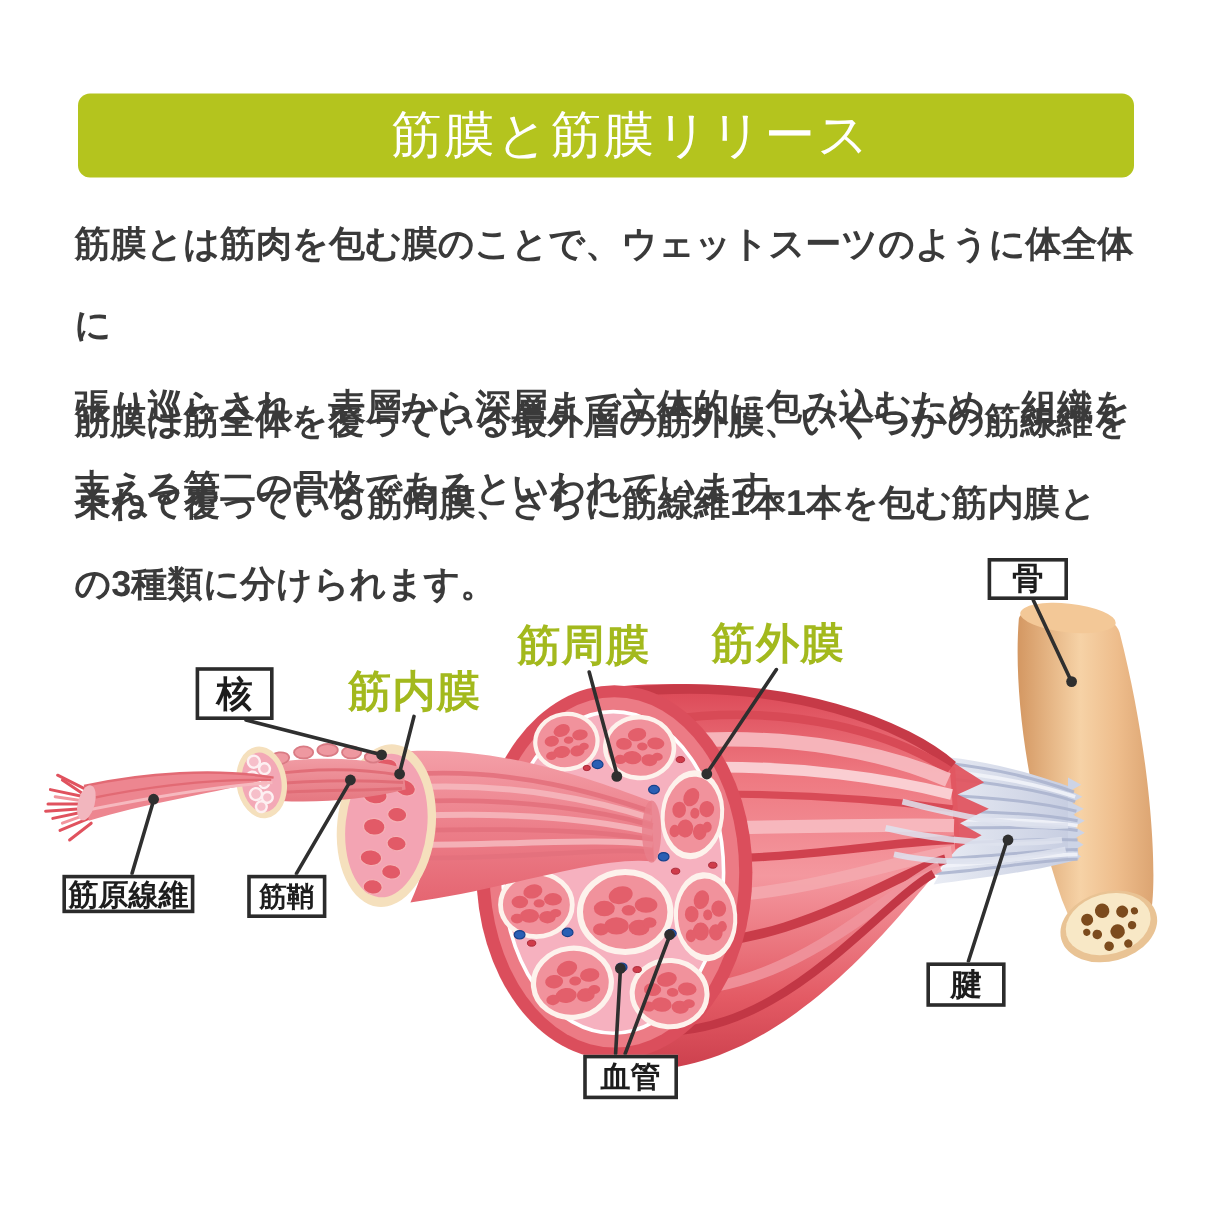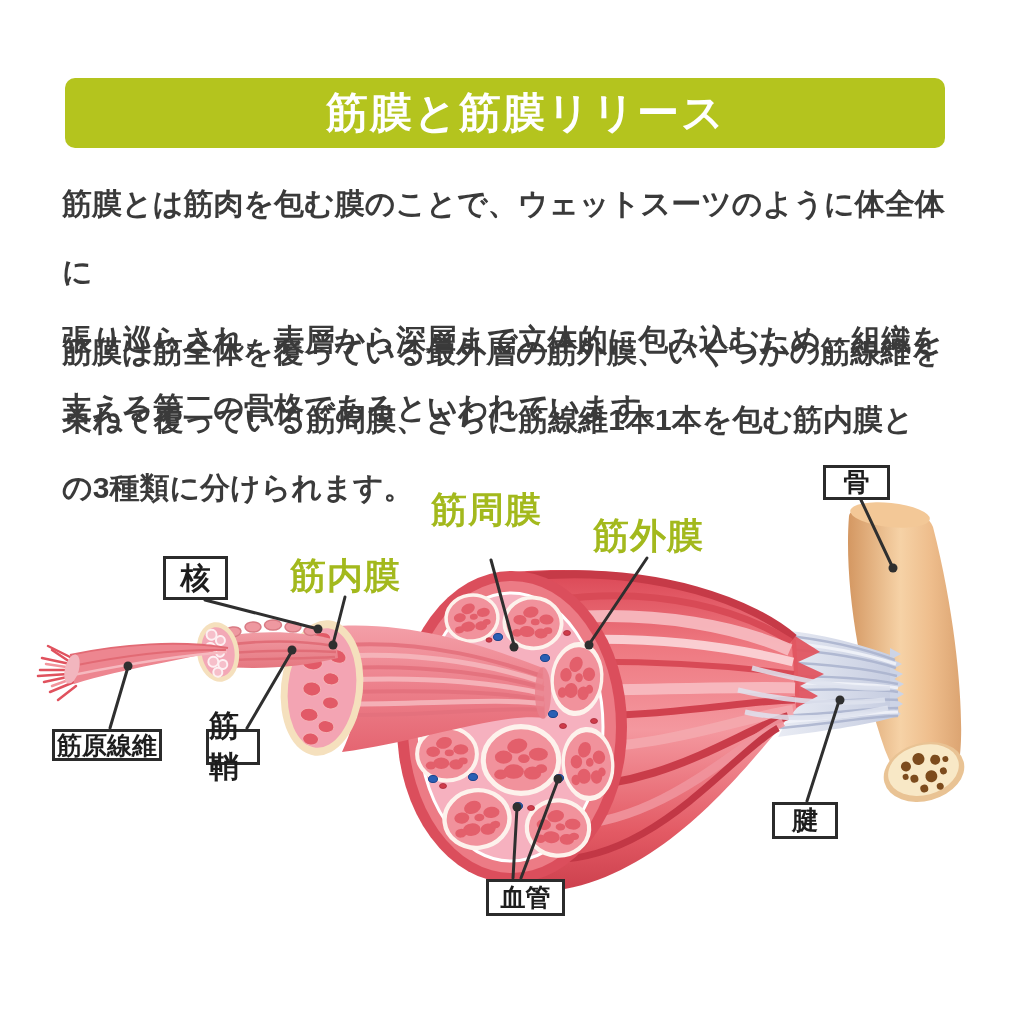--- a/index.html
+++ b/index.html
@@ -7,21 +7,21 @@
   body {
     position:relative;
     background:#ffffff;
     font-family:"Liberation Sans","DejaVu Sans",sans-serif;
     overflow:hidden;
   }
   .title-banner {
     position:absolute; left:65px; top:78px; width:880px; height:70px;
     background:#b4c41e; border-radius:10px;
     display:flex; align-items:center; justify-content:center;
-    color:#ffffff; font-size:42px; font-weight:bold; letter-spacing:2px;padding-left:42px;
+    color:#ffffff; font-size:42px; font-weight:normal; letter-spacing:2px;padding-left:42px;
   }
   .intro {
     position:absolute; left:62px; top:170px; width:895px;
     color:#3a3a3a; font-size:30px; line-height:68px; font-weight:600;
     white-space:pre-line; letter-spacing:0px;
   }
   .intro.p2 { top:318px; }
   .diagram-svg { position:absolute; left:0; top:0; width:1010px; height:1010px; }
   .label-box {
     position:absolute; background:#ffffff; border:3px solid #2b2b2b;
@@ -286,19 +286,19 @@
     <circle cx="292" cy="650" r="4.5"></circle>
       <circle cx="517" cy="807" r="4.5"></circle>
     <circle cx="558" cy="779" r="4.5"></circle>
       <circle cx="840" cy="700" r="4.5"></circle>
   </g>
 </svg>
 
 <div class="label-box" style="left:163px; top:556px; width:65px; height:44px; font-size:30px;">核</div>
 <div class="label-box" style="left:823px; top:465px; width:67px; height:35px; font-size:26px;">骨</div>
 <div class="label-box" style="left:52px; top:729px; width:110px; height:32px; font-size:25px;">筋原線維</div>
-<div class="label-box" style="left:206px; top:729px; width:54px; height:36px; font-size:30px;">筋鞘</div>
+<div class="label-box" style="left:206px; top:729px; width:66px; height:36px; font-size:23px;">筋鞘</div>
 <div class="label-box" style="left:486px; top:879px; width:79px; height:37px; font-size:25px;">血管</div>
 <div class="label-box" style="left:772px; top:802px; width:66px; height:37px; font-size:26px;">腱</div>
 
 <div class="green-label" style="left:290px; top:552px;">筋内膜</div>
-<div class="green-label" style="left:431px; top:486px;">筋周膜</div>
+<div class="green-label" style="left:431px; top:514px;">筋周膜</div>
 <div class="green-label" style="left:593px; top:512px;font-family:Liberation Serif, serif;">筋外膜</div>
 
 </body></html>

